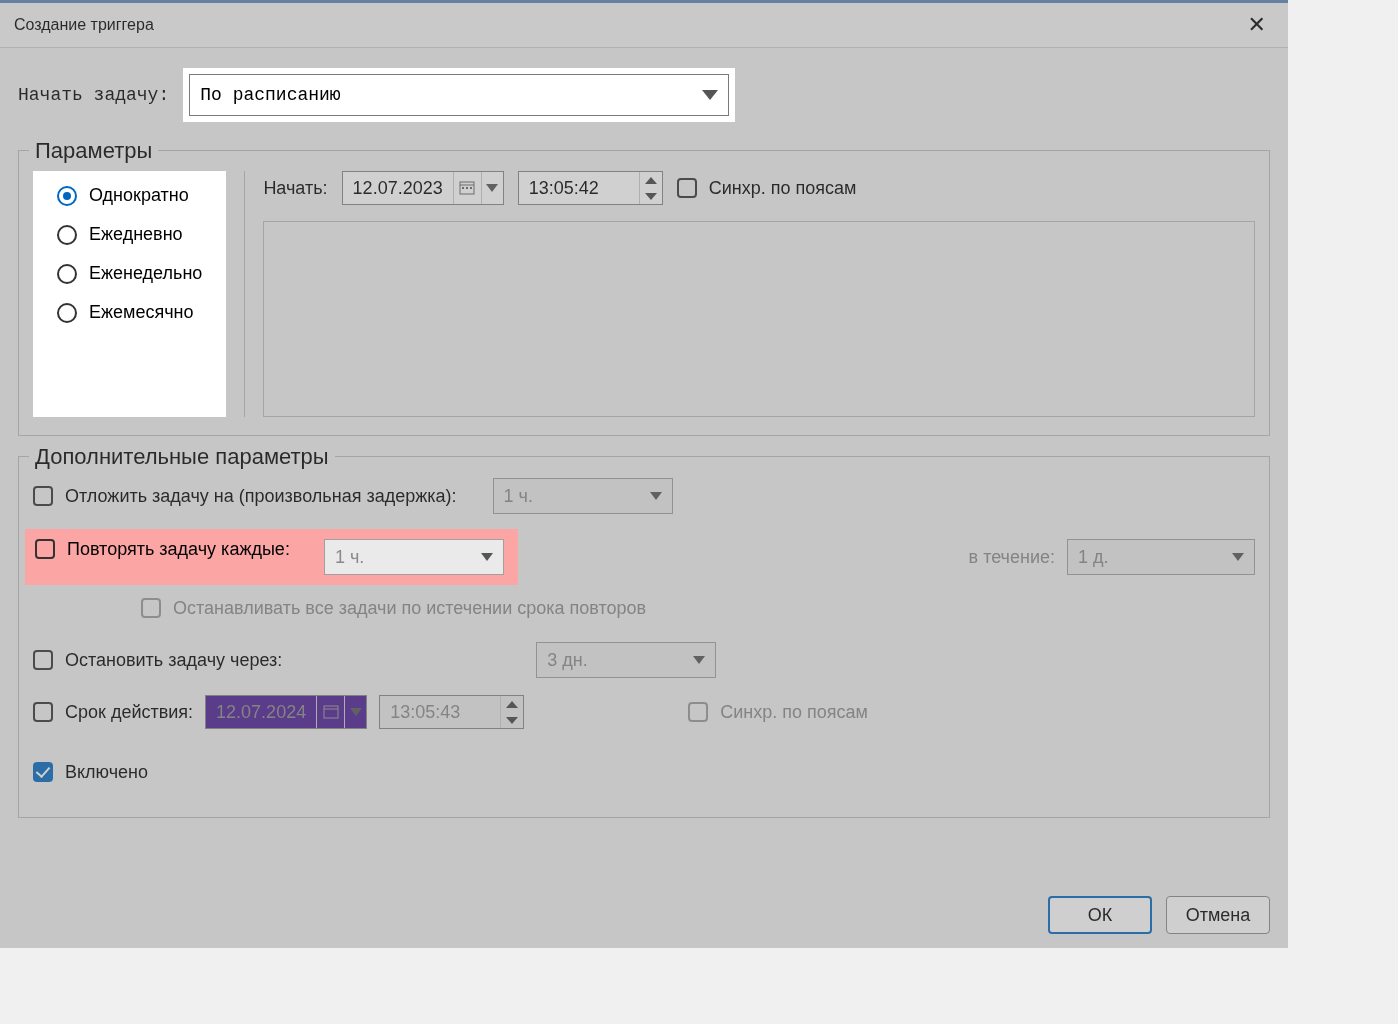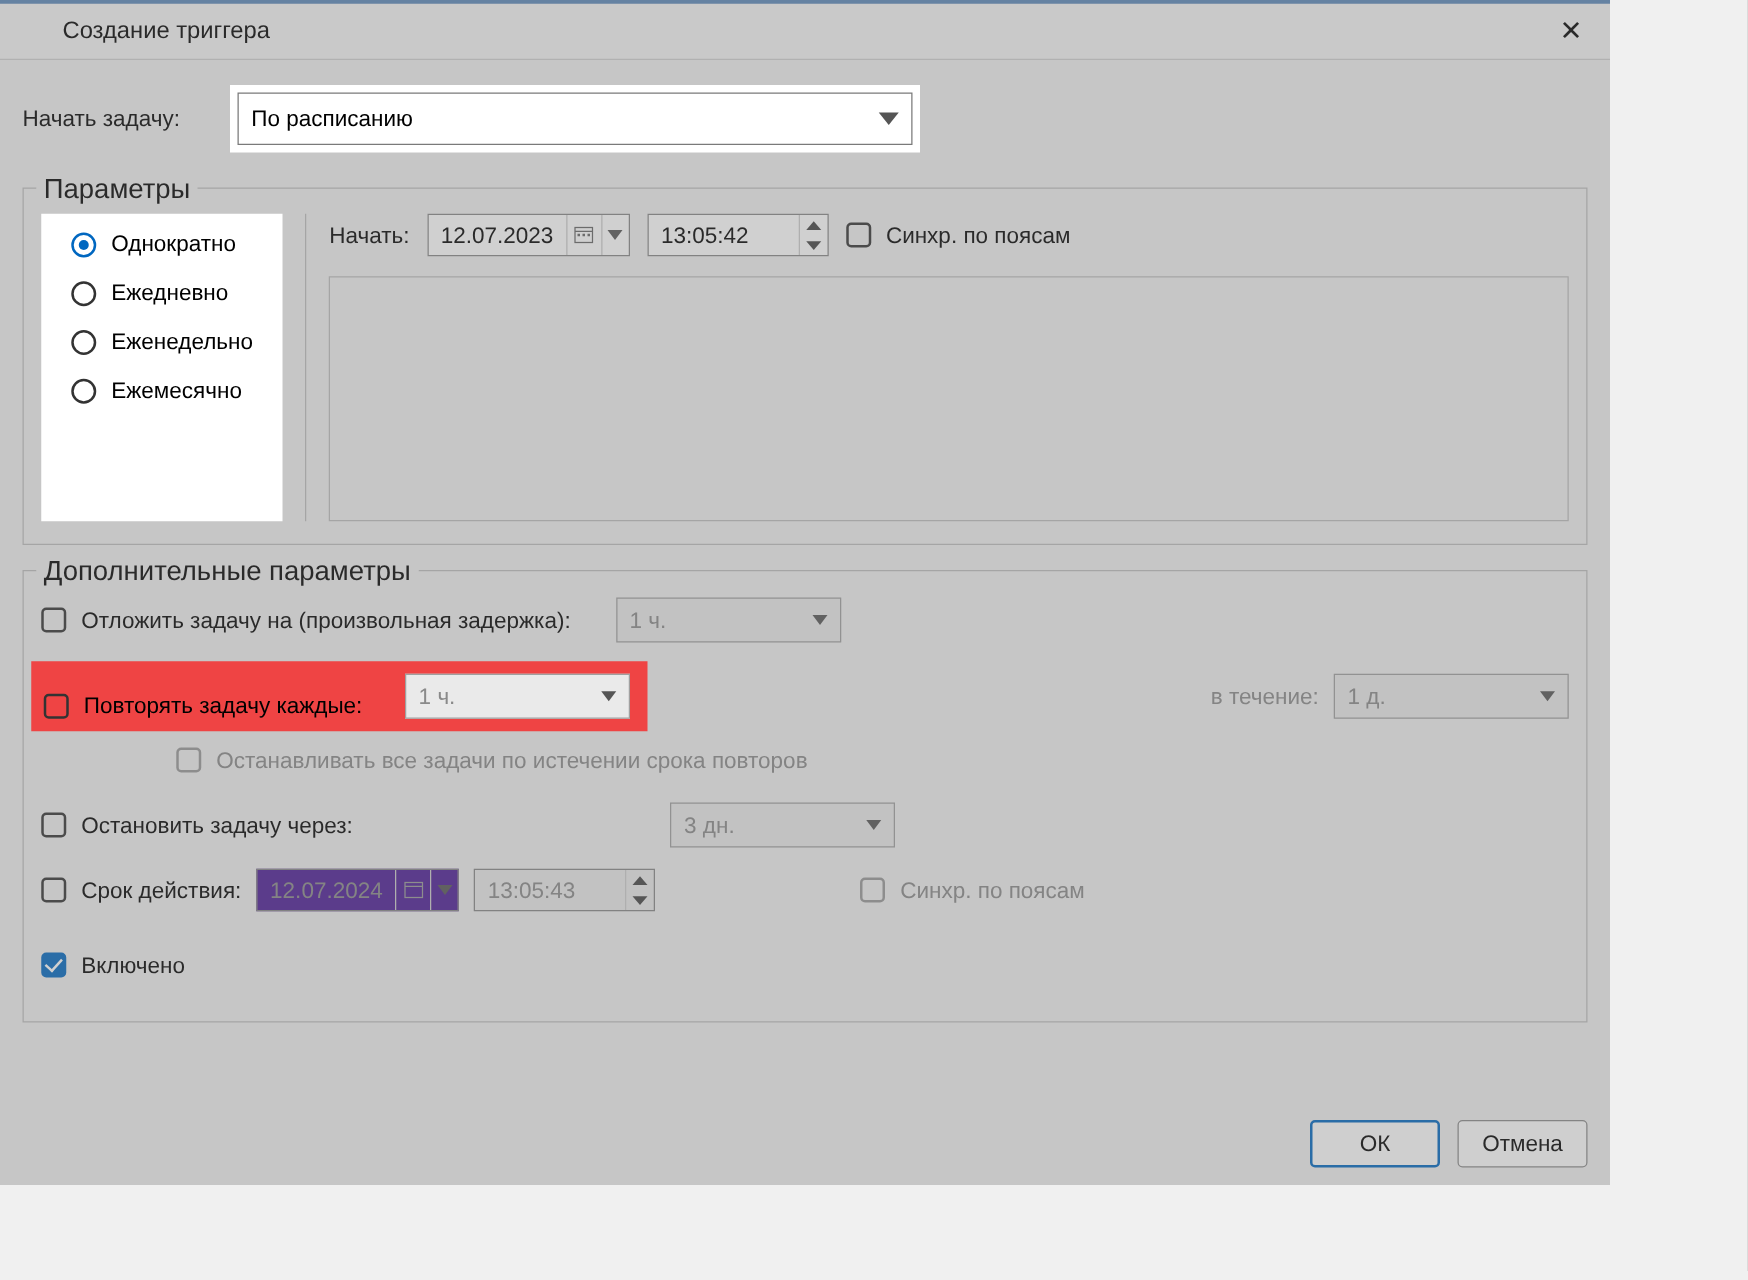--- a/index.html
+++ b/index.html
@@ -28,39 +28,41 @@
 
 .titlebar {
   height: 48px;
   display: flex;
   align-items: center;
   padding: 0 14px;
   background: #f5f5f5;
   border-bottom: 1px solid #d0d0d0;
   border-top: 3px solid #5b87b8;
 }
-.titlebar .title { font-size: 19px; margin-left: 36px; }
+.titlebar .title { font-size: 16px; }
 .titlebar .close {
   margin-left: auto;
   font-size: 22px;
   cursor: pointer;
   padding: 4px 8px;
 }
 
 
 .body {
   padding: 20px 18px 10px 18px;
   position: relative;
 }
 
 
 .begin-row {
   display: flex;
   align-items: center;
+  gap: 14px;
   margin-bottom: 28px;
+  font-family: Liberation Mono, monospace;
 }
 .combo {
   display: flex;
   align-items: center;
   height: 42px;
   background: #fff;
   border: 1px solid #888;
   padding: 0 10px;
   position: relative;
 }
@@ -224,24 +226,24 @@
 }
 .combo.small {
   width: 180px;
   height: 36px;
   border: 1px solid #a0a0a0;
   background: #eaeaea;
 }
 .combo.small.disabled { color: #888; }
 .combo.small .txt, .combo.big .txt { }
 .bright-box {
-  background: #ef4444;
+  background: #fca5a5;
   padding: 8px 12px;
   display: flex;
-  align-items: flex-end;
+  align-items: flex-start;
   gap: 12px;
 }
 
 
 .footer {
   position: absolute;
   right: 18px;
   bottom: 14px;
   display: flex;
   gap: 14px;
@@ -266,21 +268,21 @@
 
 <div class="titlebar">
   <span class="title">Создание триггера</span>
   <span class="close">✕</span>
 </div>
 
 <div class="body">
 
   <div class="begin-row">
     <span>Начать задачу:</span>
-    <div class="highlighted" style="padding:6px;background:#fff;margin-left:40px;">
+    <div class="highlighted" style="padding:6px;background:#fff;">
       <div class="combo big">
         <span class="txt">По расписанию</span>
         <span class="chev"></span>
       </div>
     </div>
   </div>
 
   <div class="groupbox">
     <span class="legend">Параметры</span>
     <div class="params-inner">

